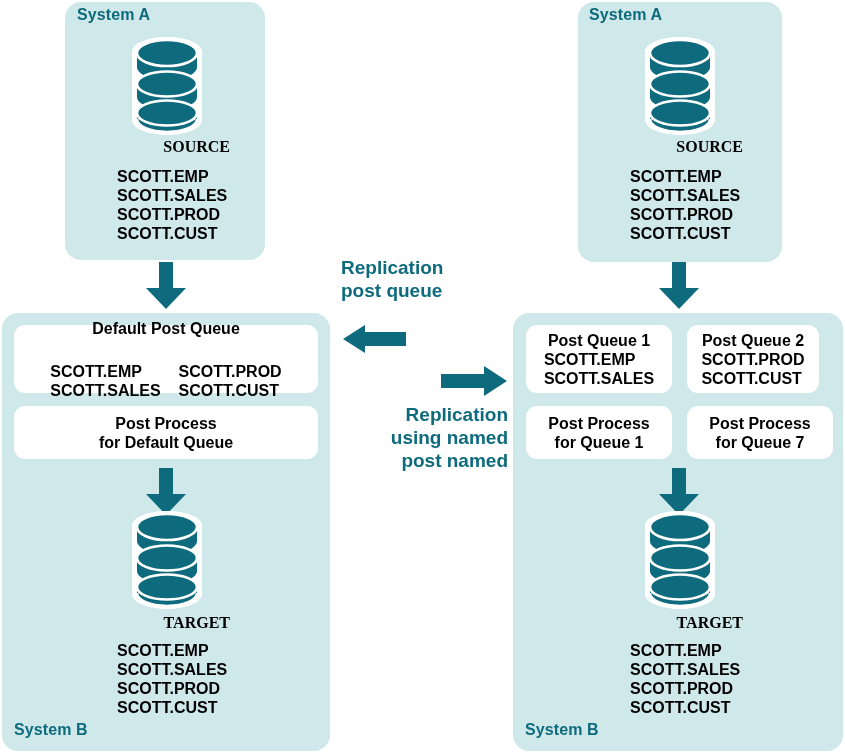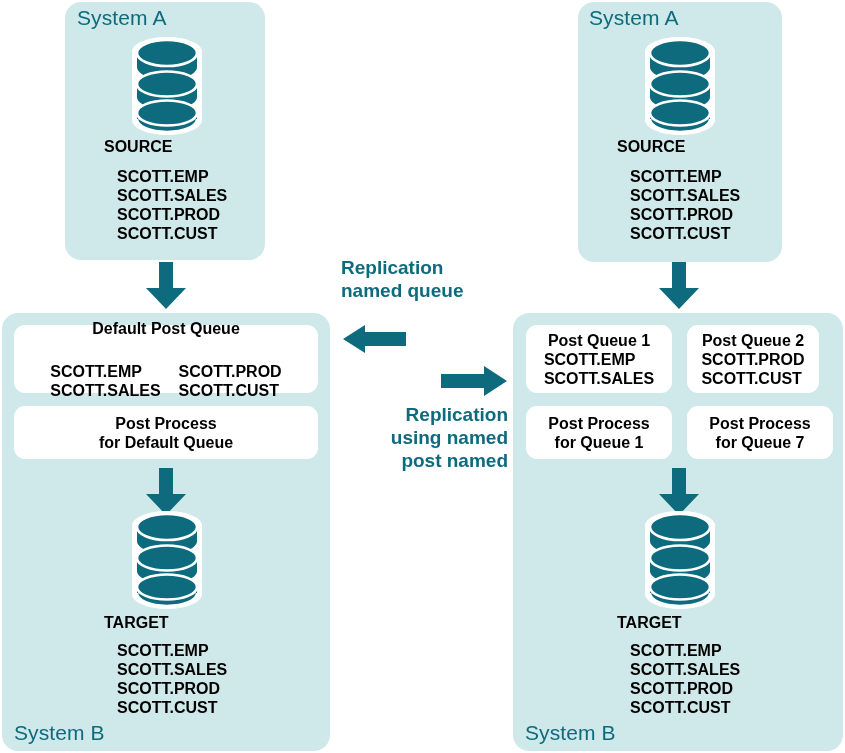--- a/index.html
+++ b/index.html
@@ -18,35 +18,36 @@
     overflow: hidden;
   }
   .panel {
     position: absolute;
     background: #cfe8e9;
     border-radius: 16px;
   }
   .panel-title {
     position: absolute;
     color: #0d6b7d;
-    font-size: 21px;
-    font-weight: normal;
+    font-size: 16px;
+    font-weight: bold;
     letter-spacing: 0.1px;
     white-space: nowrap;
   }
   .db-wrap {
     position: absolute;
   }
   .caption {
     position: absolute;
     color: #000000;
     font-size: 16px;
     font-weight: bold;
-    text-align: left;
-    white-space: nowrap;
+    text-align: right;
+    white-space: nowrap;
+    font-family: Liberation Serif, serif;
   }
   .tablelist {
     position: absolute;
     color: #000000;
     font-size: 16px;
     font-weight: bold;
     line-height: 19px;
     white-space: nowrap;
   }
   .tablelist div { margin: 0; padding: 0; }
@@ -190,21 +191,21 @@
     <div>SCOTT.EMP</div>
     <div>SCOTT.SALES</div>
     <div>SCOTT.PROD</div>
     <div>SCOTT.CUST</div>
   </div>
 
   <div class="panel-title" style="left:14px; top:721px;">System B</div>
 
   <div class="mid-label left-align" style="left:341px; top:256px;">
     <div>Replication</div>
-    <div>named queue</div>
+    <div>post queue</div>
   </div>
 
   <div class="arrow" style="left:343px; top:324px; width:64px; height:30px;">
     <svg width="64" height="30" viewBox="0 0 64 30" xmlns="http://www.w3.org/2000/svg">
       <polygon points="0,15 22,1 22,8 63,8 63,22 22,22 22,29" fill="#0d6b7d"></polygon>
     </svg>
   </div>
 
   <div class="arrow" style="left:440px; top:365px; width:68px; height:32px;">
     <svg width="68" height="32" viewBox="0 0 68 32" xmlns="http://www.w3.org/2000/svg">

